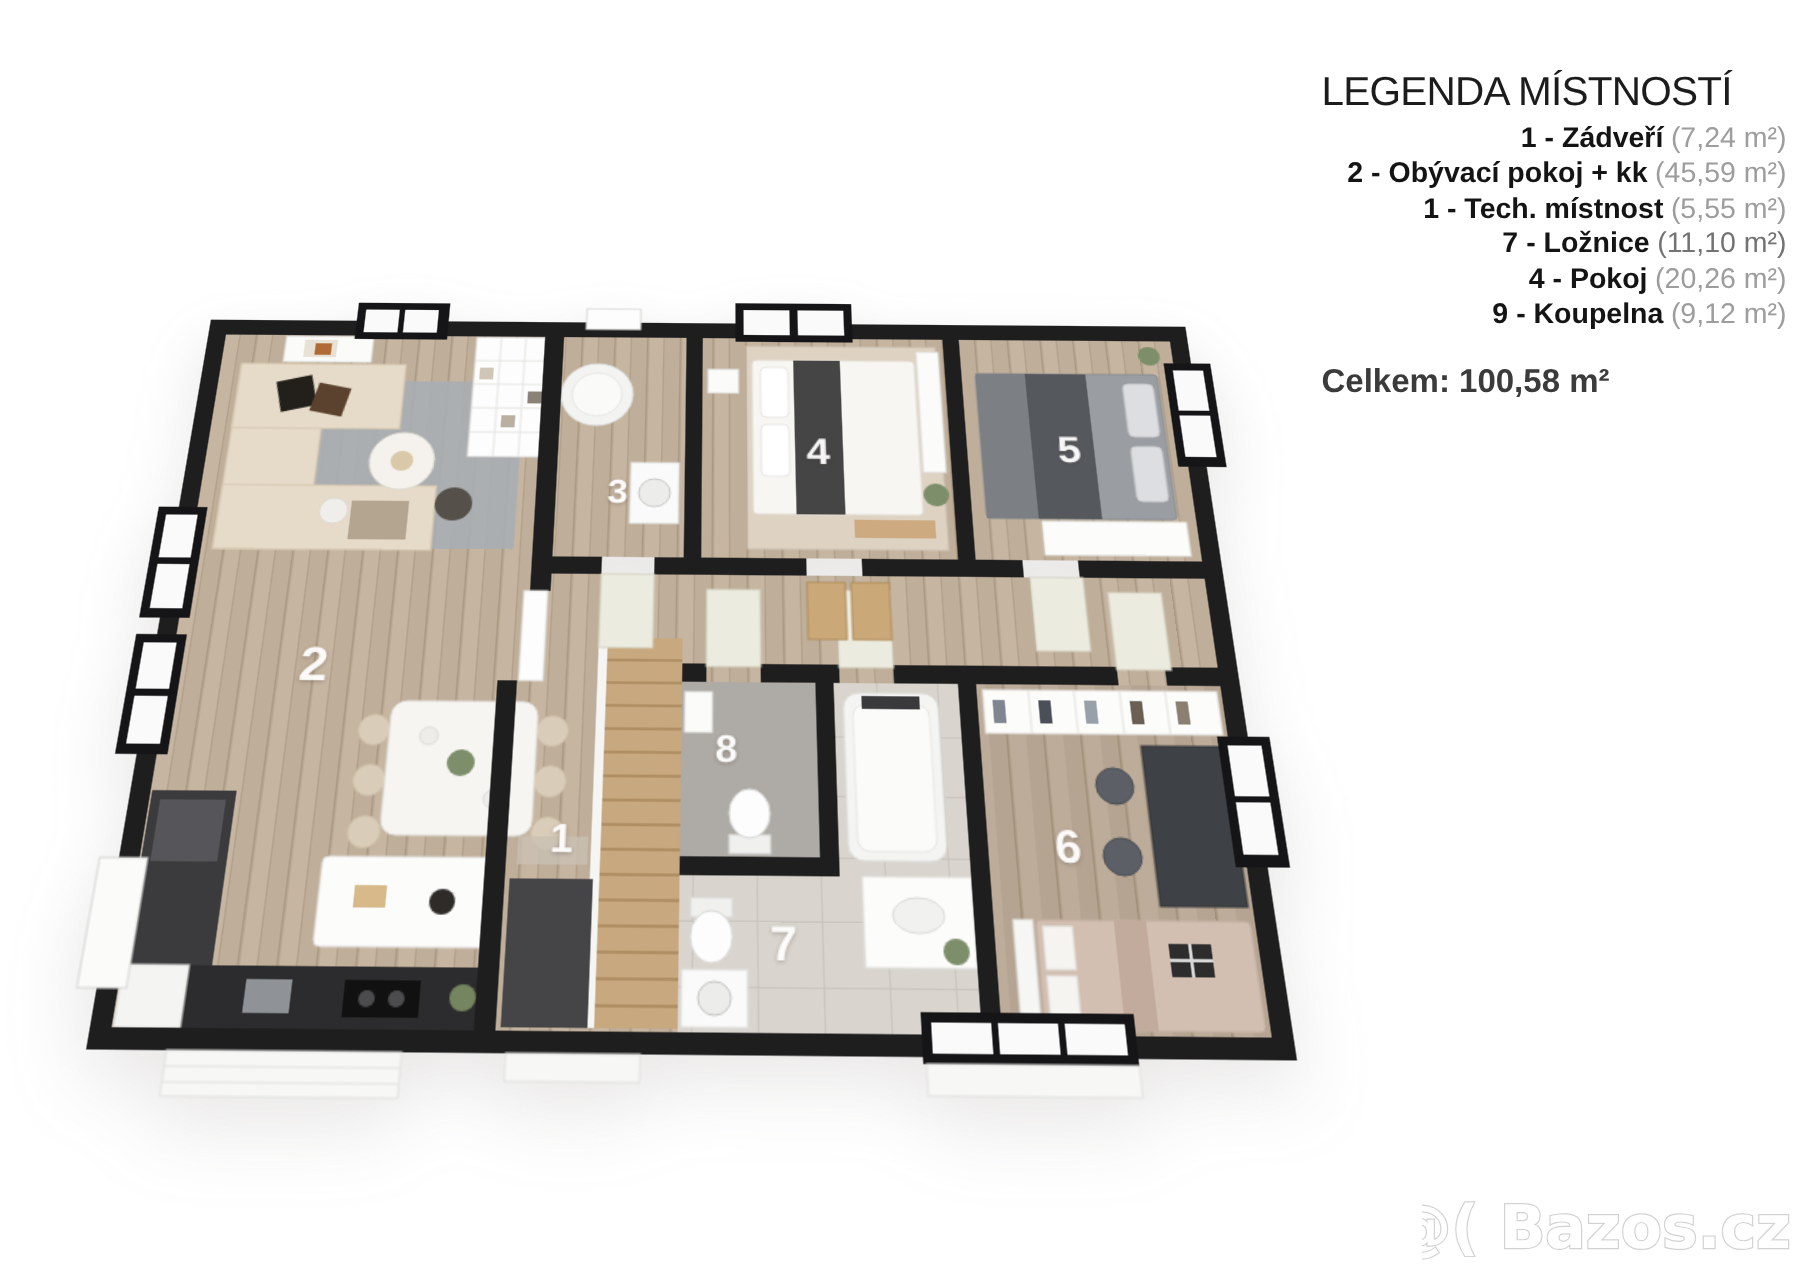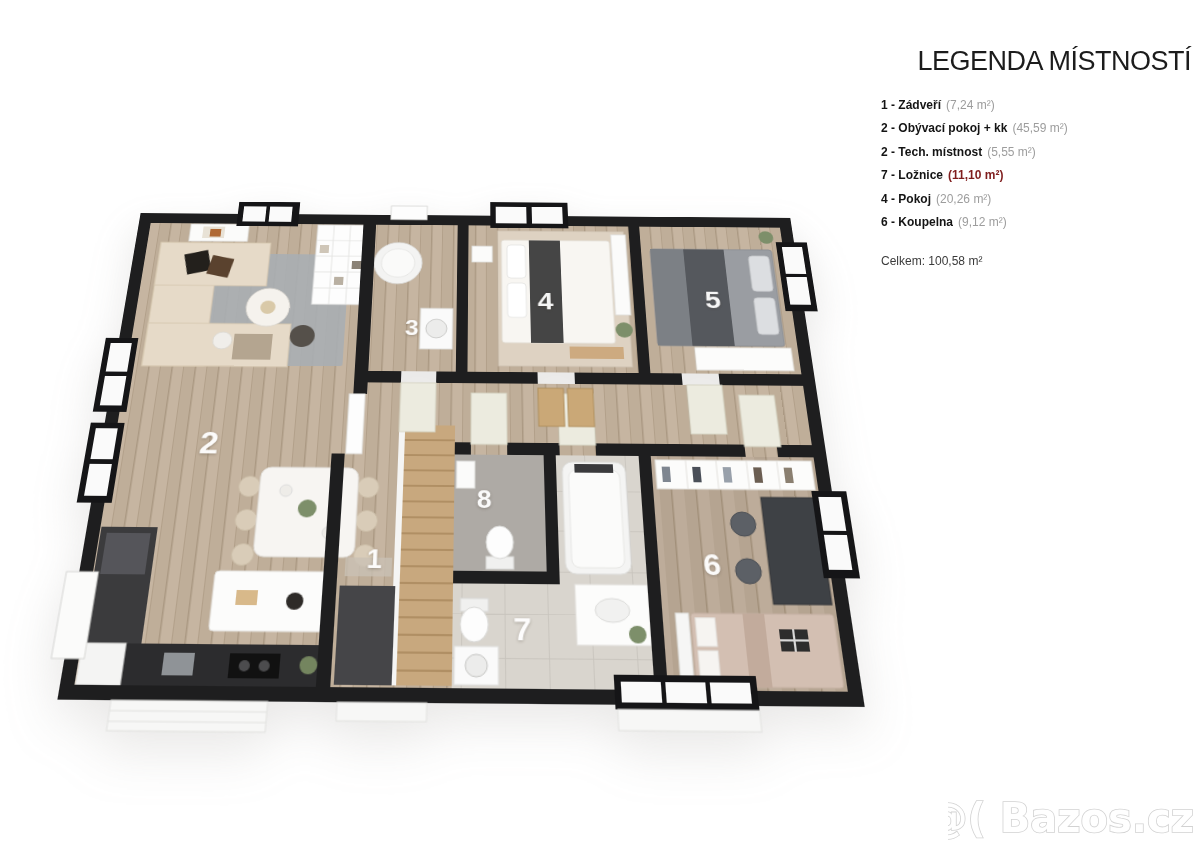--- a/index.html
+++ b/index.html
@@ -14,29 +14,29 @@
     transform-origin:50% 50%;
   }
   .scene svg{overflow:visible;display:block;filter:drop-shadow(0 16px 22px rgba(120,115,108,.16));}
   .rn{
     fill:#ffffff;font-family:"Liberation Sans",sans-serif;font-weight:bold;
     opacity:.95;text-shadow:0 1px 3px rgba(70,60,50,.35);
   }
   
   .legend{position:absolute;left:881px;top:46px;width:310px;color:#141414;}
   .legend h1{
-    margin:0 0 18px 0;font-size:27px;line-height:30px;font-weight:500;
-    letter-spacing:-0.5px;color:#1c1c1c;text-align:right;
+    margin:0 0 5px 0;font-size:27px;line-height:30px;font-weight:500;
+    letter-spacing:-0.5px;color:#1c1c1c;
   }
   .legend ul{list-style:none;margin:0;padding:0;}
-  .legend li{font-size:12px;line-height:23.4px;white-space:nowrap;}
+  .legend li{font-size:19px;line-height:23.4px;white-space:nowrap;text-align:right;}
   .legend li b{font-weight:bold;color:#141414;}
   .legend .area{color:#9d9d9d;font-weight:400;margin-left:5px;}
-  .legend .area-bold{color:#7f1d1d;font-weight:bold;}
-  .legend .total{margin:20px 0 0 0;font-size:12px;color:#3b3b3b;font-weight:400;}
+  .legend .area-bold{color:#737373;font-weight:normal;}
+  .legend .total{margin:20px 0 0 0;font-size:22px;color:#3b3b3b;font-weight:700;}
   
   .watermark{position:absolute;right:2px;bottom:4px;}
   .wm-text{
     font-family:"DejaVu Sans",sans-serif;font-weight:bold;font-size:40px;
     fill:#ffffff;stroke:#d2d2d2;stroke-width:1.6px;paint-order:stroke fill;
   }
 </style>
 </head>
 <body>
 
@@ -301,23 +301,23 @@
   <text class="rn" x="408" y="464" font-size="30">7</text>
   <text class="rn" x="374" y="338" font-size="26">8</text>
 </svg>
 </div>
 
 <div class="legend">
   <h1>LEGENDA MÍSTNOSTÍ</h1>
   <ul>
     <li><b>1 - Zádveří</b><span class="area">(7,24 m²)</span></li>
     <li><b>2 - Obývací pokoj + kk</b><span class="area">(45,59 m²)</span></li>
-    <li><b>2 - Tech. místnost</b><span class="area">(5,55 m²)</span></li>
+    <li><b>1 - Tech. místnost</b><span class="area">(5,55 m²)</span></li>
     <li><b>7 - Ložnice</b><span class="area area-bold">(11,10 m²)</span></li>
     <li><b>4 - Pokoj</b><span class="area">(20,26 m²)</span></li>
-    <li><b>6 - Koupelna</b><span class="area">(9,12 m²)</span></li>
+    <li><b>9 - Koupelna</b><span class="area">(9,12 m²)</span></li>
   </ul>
   <p class="total">Celkem: 100,58 m²</p>
 </div>
 
 <svg class="watermark" width="250" height="54" viewBox="0 0 250 54">
   <text class="wm-text" x="246" y="42" text-anchor="end">@( Bazos.cz</text>
 </svg>
 
 </body></html>

